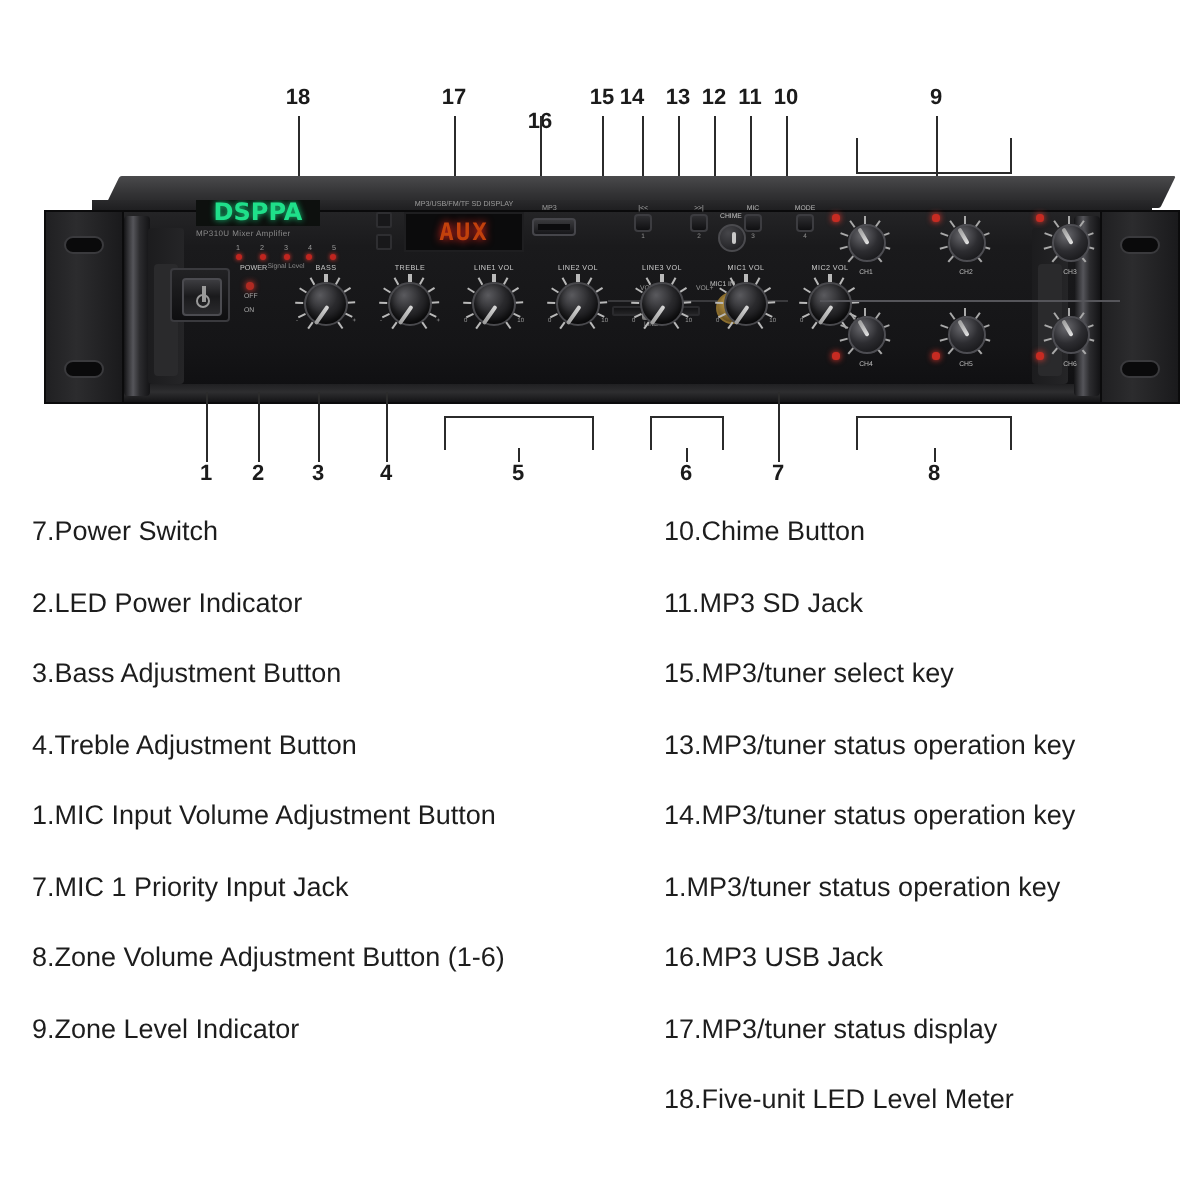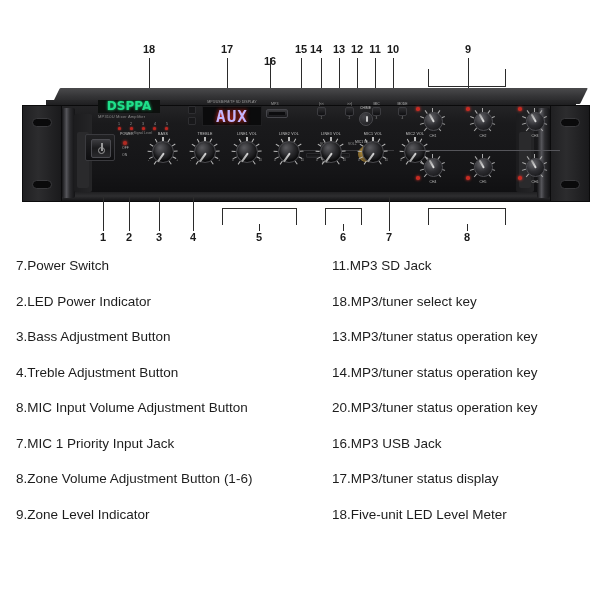--- a/index.html
+++ b/index.html
@@ -131,21 +131,21 @@
     position:absolute;left:172px;top:12px;width:76px;
     font-size:3.6px;color:#9b9b9b;text-align:center;white-space:nowrap;
   }
   .disp{
     position:absolute;left:180px;top:18px;width:60px;height:20px;
     background:#0b0b0c;border:1px solid #1e1e20;box-sizing:border-box;
     display:flex;align-items:center;justify-content:center;
   }
   .disp .txt{
     font-family:"DejaVu Sans Mono", monospace;
-    font-size:16px;font-weight:bold;color:#c4b5fd;letter-spacing:1px;
+    font-size:12px;font-weight:bold;color:#c2410c;letter-spacing:1px;
     text-shadow:0 0 4px #ff2a20;
   }
   .sd-slot{
     position:absolute;left:166px;top:18px;width:8px;height:8px;
     background:#18181a;border:1px solid #2e2e31;box-sizing:border-box;border-radius:1px;
   }
   .sd-slot2{
     position:absolute;left:166px;top:29px;width:8px;height:8px;
     background:#18181a;border:1px solid #2e2e31;box-sizing:border-box;border-radius:1px;
   }
@@ -694,31 +694,32 @@
   <div class="bracket up" style="left:222px;top:208px;width:75px;height:17px;"></div>
   <div class="bracket up" style="left:325px;top:208px;width:37px;height:17px;"></div>
   <div class="bracket up" style="left:428px;top:208px;width:78px;height:17px;"></div>
 
   <div class="legend left">
     <ul id="legend-left">
         <li>7.Power Switch</li>
         <li>2.LED Power Indicator</li>
         <li>3.Bass Adjustment Button</li>
         <li>4.Treble Adjustment Button</li>
-        <li>8.MIC Input Volume Adjustment Button</li>
+        <li>1.MIC Input Volume Adjustment Button</li>
         <li>7.MIC 1 Priority Input Jack</li>
         <li>8.Zone Volume Adjustment Button (1-6)</li>
         <li>9.Zone Level Indicator</li>
       </ul>
   </div>
   <div class="legend right">
     <ul id="legend-right">
+        <li>10.Chime Button</li>
         <li>11.MP3 SD Jack</li>
-        <li>18.MP3/tuner select key</li>
+        <li>15.MP3/tuner select key</li>
         <li>13.MP3/tuner status operation key</li>
         <li>14.MP3/tuner status operation key</li>
-        <li>20.MP3/tuner status operation key</li>
+        <li>1.MP3/tuner status operation key</li>
         <li>16.MP3 USB Jack</li>
         <li>17.MP3/tuner status display</li>
         <li>18.Five-unit LED Level Meter</li>
       </ul>
   </div>
 </div>
 
 </body></html>

